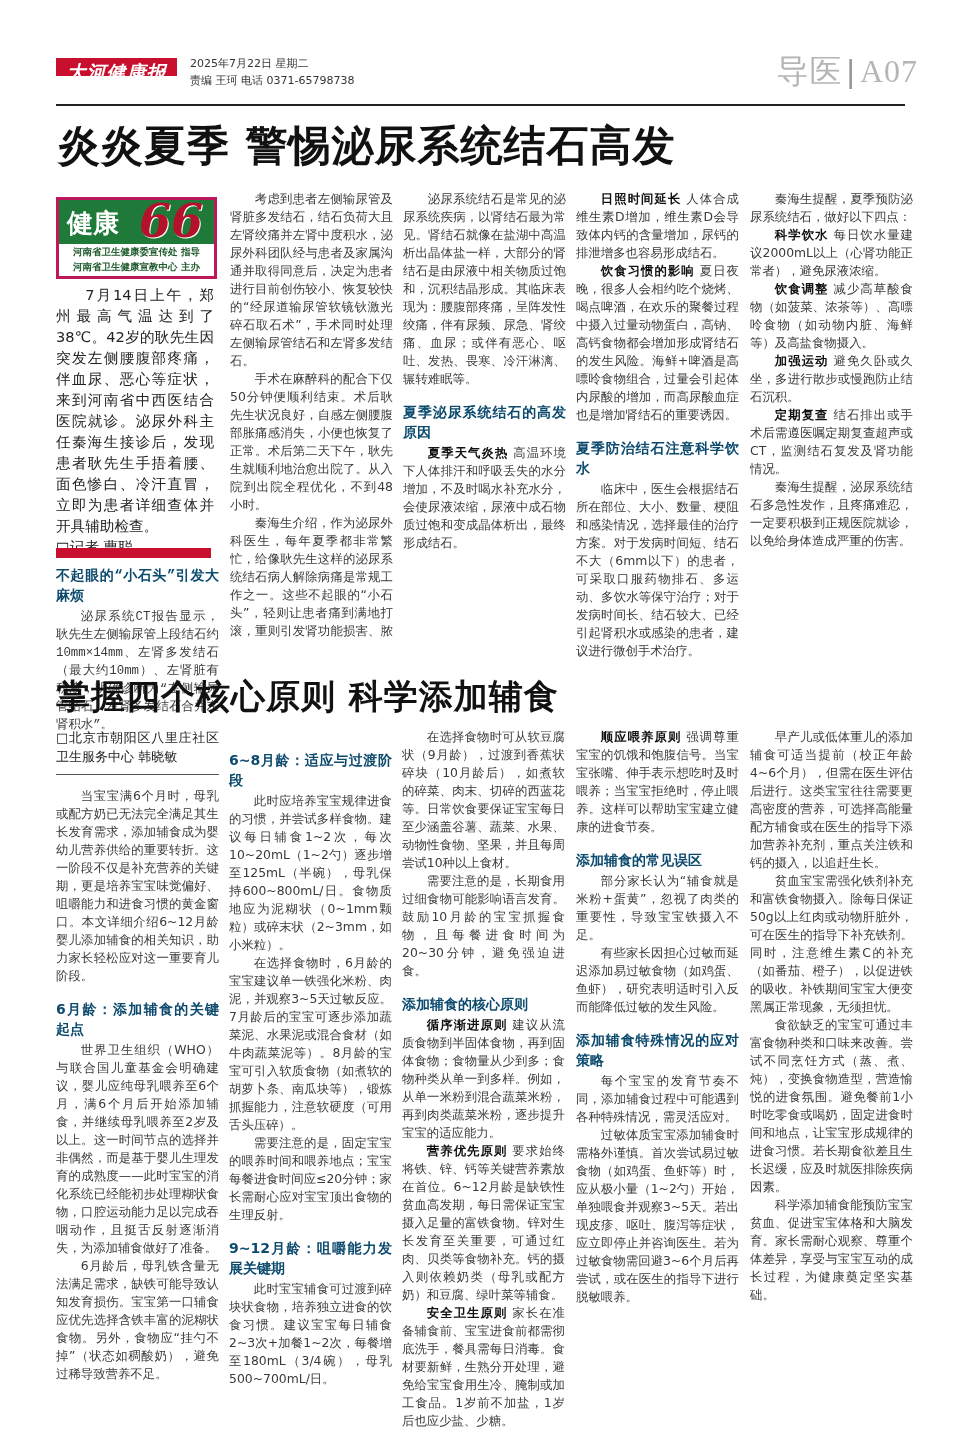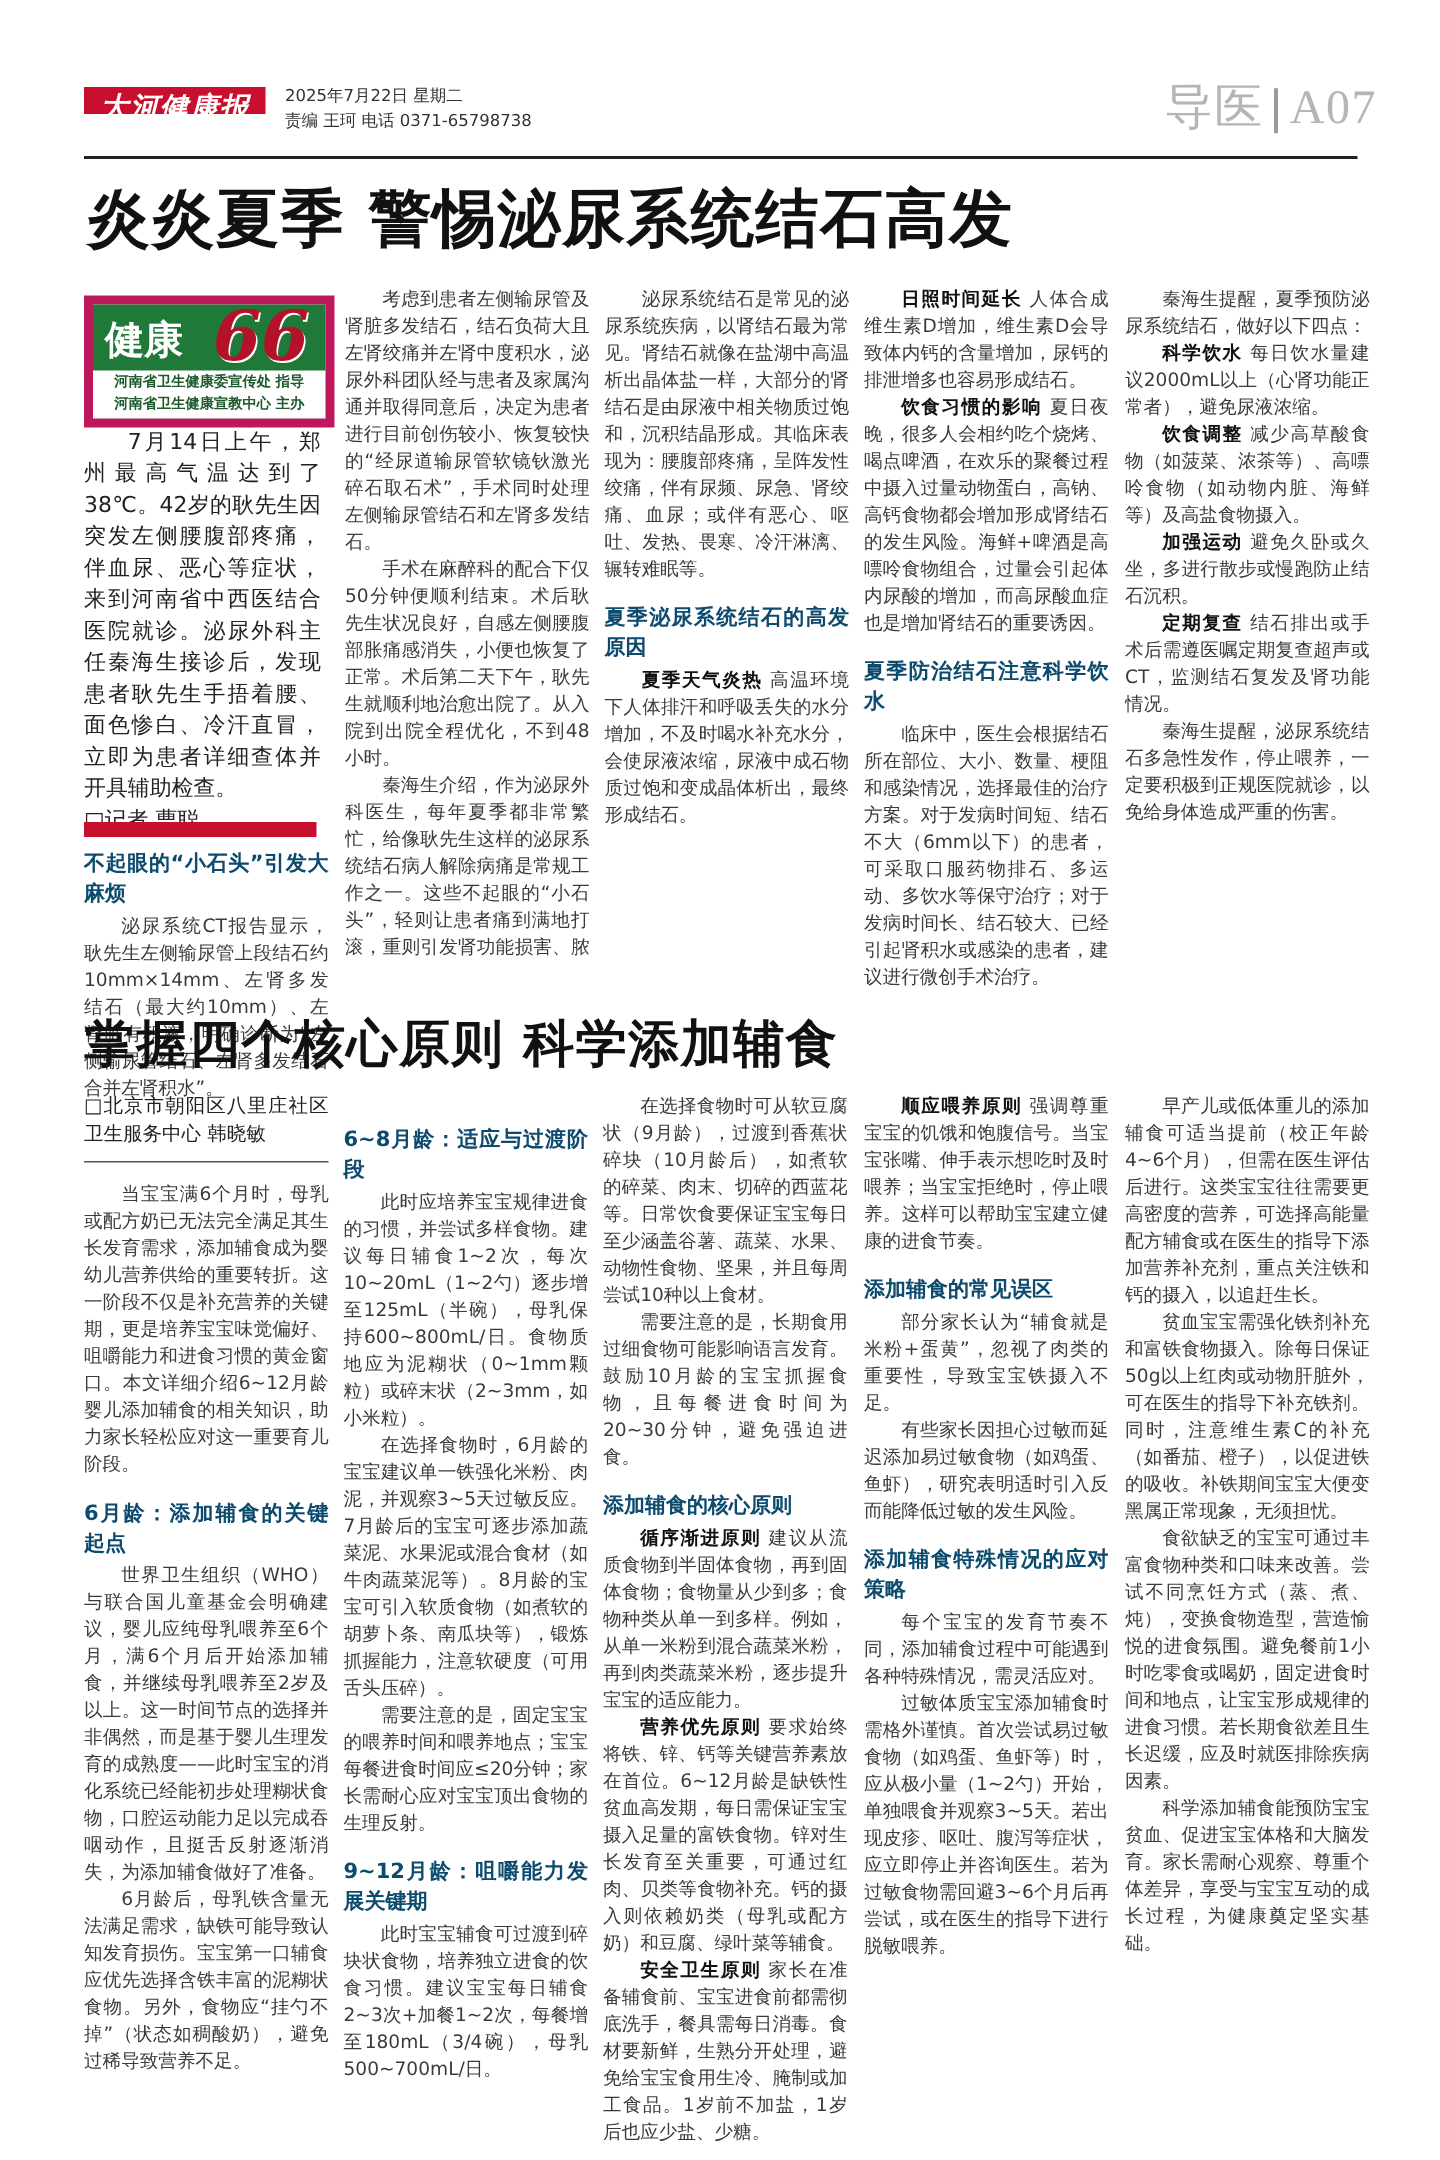--- a/index.html
+++ b/index.html
@@ -13,21 +13,21 @@
   .mast-rule{left:56px;top:104px;width:849px;height:2px;background:#222;}
   .headline{font-family:"DejaVu Serif","Liberation Serif",serif;font-weight:bold;color:#111;letter-spacing:1px;}
   .h1{left:58px;top:118px;font-size:42px;line-height:56px;}
   .h2{left:56px;top:672px;font-size:34px;line-height:48px;}
   .col{position:absolute;width:163px;font-size:12.4px;line-height:18px;color:#3a3a3a;text-align:justify;}
   .col p{margin:0;text-indent:2em;}
   .col p.ni{text-indent:0;}
   .col .sub{font-weight:bold;font-size:14px;line-height:20px;color:#0c4a6e;margin:14px 0 2px 0;text-indent:0;}
   .col .sub:first-child{margin-top:0;}
   .col b{color:#111;}
-  .logo66{left:56px;top:197px;width:155px;height:76px;border:6px solid #be185d;}
+  .logo66{left:56px;top:197px;width:155px;height:76px;border:3px solid #be185d;}
   .logo66 .top{height:44px;background:#1f7a3a;position:relative;}
   .logo66 .jk{position:absolute;left:8px;top:6px;color:#fff;font-size:26px;font-weight:bold;font-family:"DejaVu Serif",serif;}
   .logo66 .num{position:absolute;left:80px;top:-6px;color:#b3122a;font-size:46px;font-weight:bold;font-style:italic;font-family:"DejaVu Serif",serif;text-shadow:1px 1px 0 #fff;}
   .logo66 .ln{font-size:9.5px;color:#1f5a2c;text-align:center;line-height:15px;font-weight:bold;}
   .redbar{left:56px;top:548px;width:155px;height:10px;background:#c8102e;}
 </style>
 </head>
 <body>
 
 <div class="abs masthead-logo">大河健康报</div>
@@ -46,21 +46,21 @@
   <div class="ln">河南省卫生健康委宣传处 指导</div>
   <div class="ln">河南省卫生健康宣教中心 主办</div>
 </div>
 
 <div class="col" style="left:56px;top:284px;font-size:14.6px;line-height:21px;color:#222;width:158px;">
   <p>7月14日上午，郑州最高气温达到了38℃。42岁的耿先生因突发左侧腰腹部疼痛，伴血尿、恶心等症状，来到河南省中西医结合医院就诊。泌尿外科主任秦海生接诊后，发现患者耿先生手捂着腰、面色惨白、冷汗直冒，立即为患者详细查体并开具辅助检查。</p>
   <p class="ni">□记者 曹聪</p>
 </div>
 <div class="abs redbar"></div>
 
-<div class="col" style="left:56px;top:566px;">
+<div class="col" style="left:56px;top:566px;font-family:Liberation Mono, monospace;">
   <div class="sub">不起眼的“小石头”引发大麻烦</div>
   <p>泌尿系统CT报告显示，耿先生左侧输尿管上段结石约10mm×14mm、左肾多发结石（最大约10mm）、左肾脏有积液，明确诊断为“左侧输尿管结石、左肾多发结石合并左肾积水”。</p>
 </div>
 
 <div class="col" style="left:230px;top:190px;height:450px;overflow:hidden;">
   <p>考虑到患者左侧输尿管及肾脏多发结石，结石负荷大且左肾绞痛并左肾中度积水，泌尿外科团队经与患者及家属沟通并取得同意后，决定为患者进行目前创伤较小、恢复较快的“经尿道输尿管软镜钬激光碎石取石术”，手术同时处理左侧输尿管结石和左肾多发结石。</p>
   <p>手术在麻醉科的配合下仅50分钟便顺利结束。术后耿先生状况良好，自感左侧腰腹部胀痛感消失，小便也恢复了正常。术后第二天下午，耿先生就顺利地治愈出院了。从入院到出院全程优化，不到48小时。</p>
   <p>秦海生介绍，作为泌尿外科医生，每年夏季都非常繁忙，给像耿先生这样的泌尿系统结石病人解除病痛是常规工作之一。这些不起眼的“小石头”，轻则让患者痛到满地打滚，重则引发肾功能损害、脓毒症等。</p>
 </div>
 
@@ -76,21 +76,21 @@
   <div class="sub">夏季防治结石注意科学饮水</div>
   <p>临床中，医生会根据结石所在部位、大小、数量、梗阻和感染情况，选择最佳的治疗方案。对于发病时间短、结石不大（6mm以下）的患者，可采取口服药物排石、多运动、多饮水等保守治疗；对于发病时间长、结石较大、已经引起肾积水或感染的患者，建议进行微创手术治疗。</p>
 </div>
 
 <div class="col" style="left:750px;top:190px;">
   <p>秦海生提醒，夏季预防泌尿系统结石，做好以下四点：</p>
   <p><b>科学饮水</b> <span>每日饮水量建议2000mL以上（心肾功能正常者），避免尿液浓缩。</span></p>
   <p><b>饮食调整</b> <span>减少高草酸食物（如菠菜、浓茶等）、高嘌呤食物（如动物内脏、海鲜等）及高盐食物摄入。</span></p>
   <p><b>加强运动</b> <span>避免久卧或久坐，多进行散步或慢跑防止结石沉积。</span></p>
   <p><b>定期复查</b> <span>结石排出或手术后需遵医嘱定期复查超声或CT，监测结石复发及肾功能情况。</span></p>
-  <p>秦海生提醒，泌尿系统结石多急性发作，停止喂养，一定要积极到正规医院就诊，以免给身体造成严重的伤害。</p>
+  <p>秦海生提醒，泌尿系统结石多急性发作，且疼痛难忍，一定要积极到正规医院就诊，以免给身体造成严重的伤害。</p>
 </div>
 
 <div class="abs headline h2">掌握四个核心原则  科学添加辅食</div>
 
 <div class="col" style="left:56px;top:728px;">
   <p class="ni" style="font-size:13px;line-height:19px;color:#222;">□北京市朝阳区八里庄社区卫生服务中心 韩晓敏</p>
   <div style="height:1px;background:#555;margin:8px 0 12px;"></div>
   <p>当宝宝满6个月时，母乳或配方奶已无法完全满足其生长发育需求，添加辅食成为婴幼儿营养供给的重要转折。这一阶段不仅是补充营养的关键期，更是培养宝宝味觉偏好、咀嚼能力和进食习惯的黄金窗口。本文详细介绍6~12月龄婴儿添加辅食的相关知识，助力家长轻松应对这一重要育儿阶段。</p>
   <div class="sub">6月龄：添加辅食的关键起点</div>
   <p>世界卫生组织（WHO）与联合国儿童基金会明确建议，婴儿应纯母乳喂养至6个月，满6个月后开始添加辅食，并继续母乳喂养至2岁及以上。这一时间节点的选择并非偶然，而是基于婴儿生理发育的成熟度——此时宝宝的消化系统已经能初步处理糊状食物，口腔运动能力足以完成吞咽动作，且挺舌反射逐渐消失，为添加辅食做好了准备。</p>

